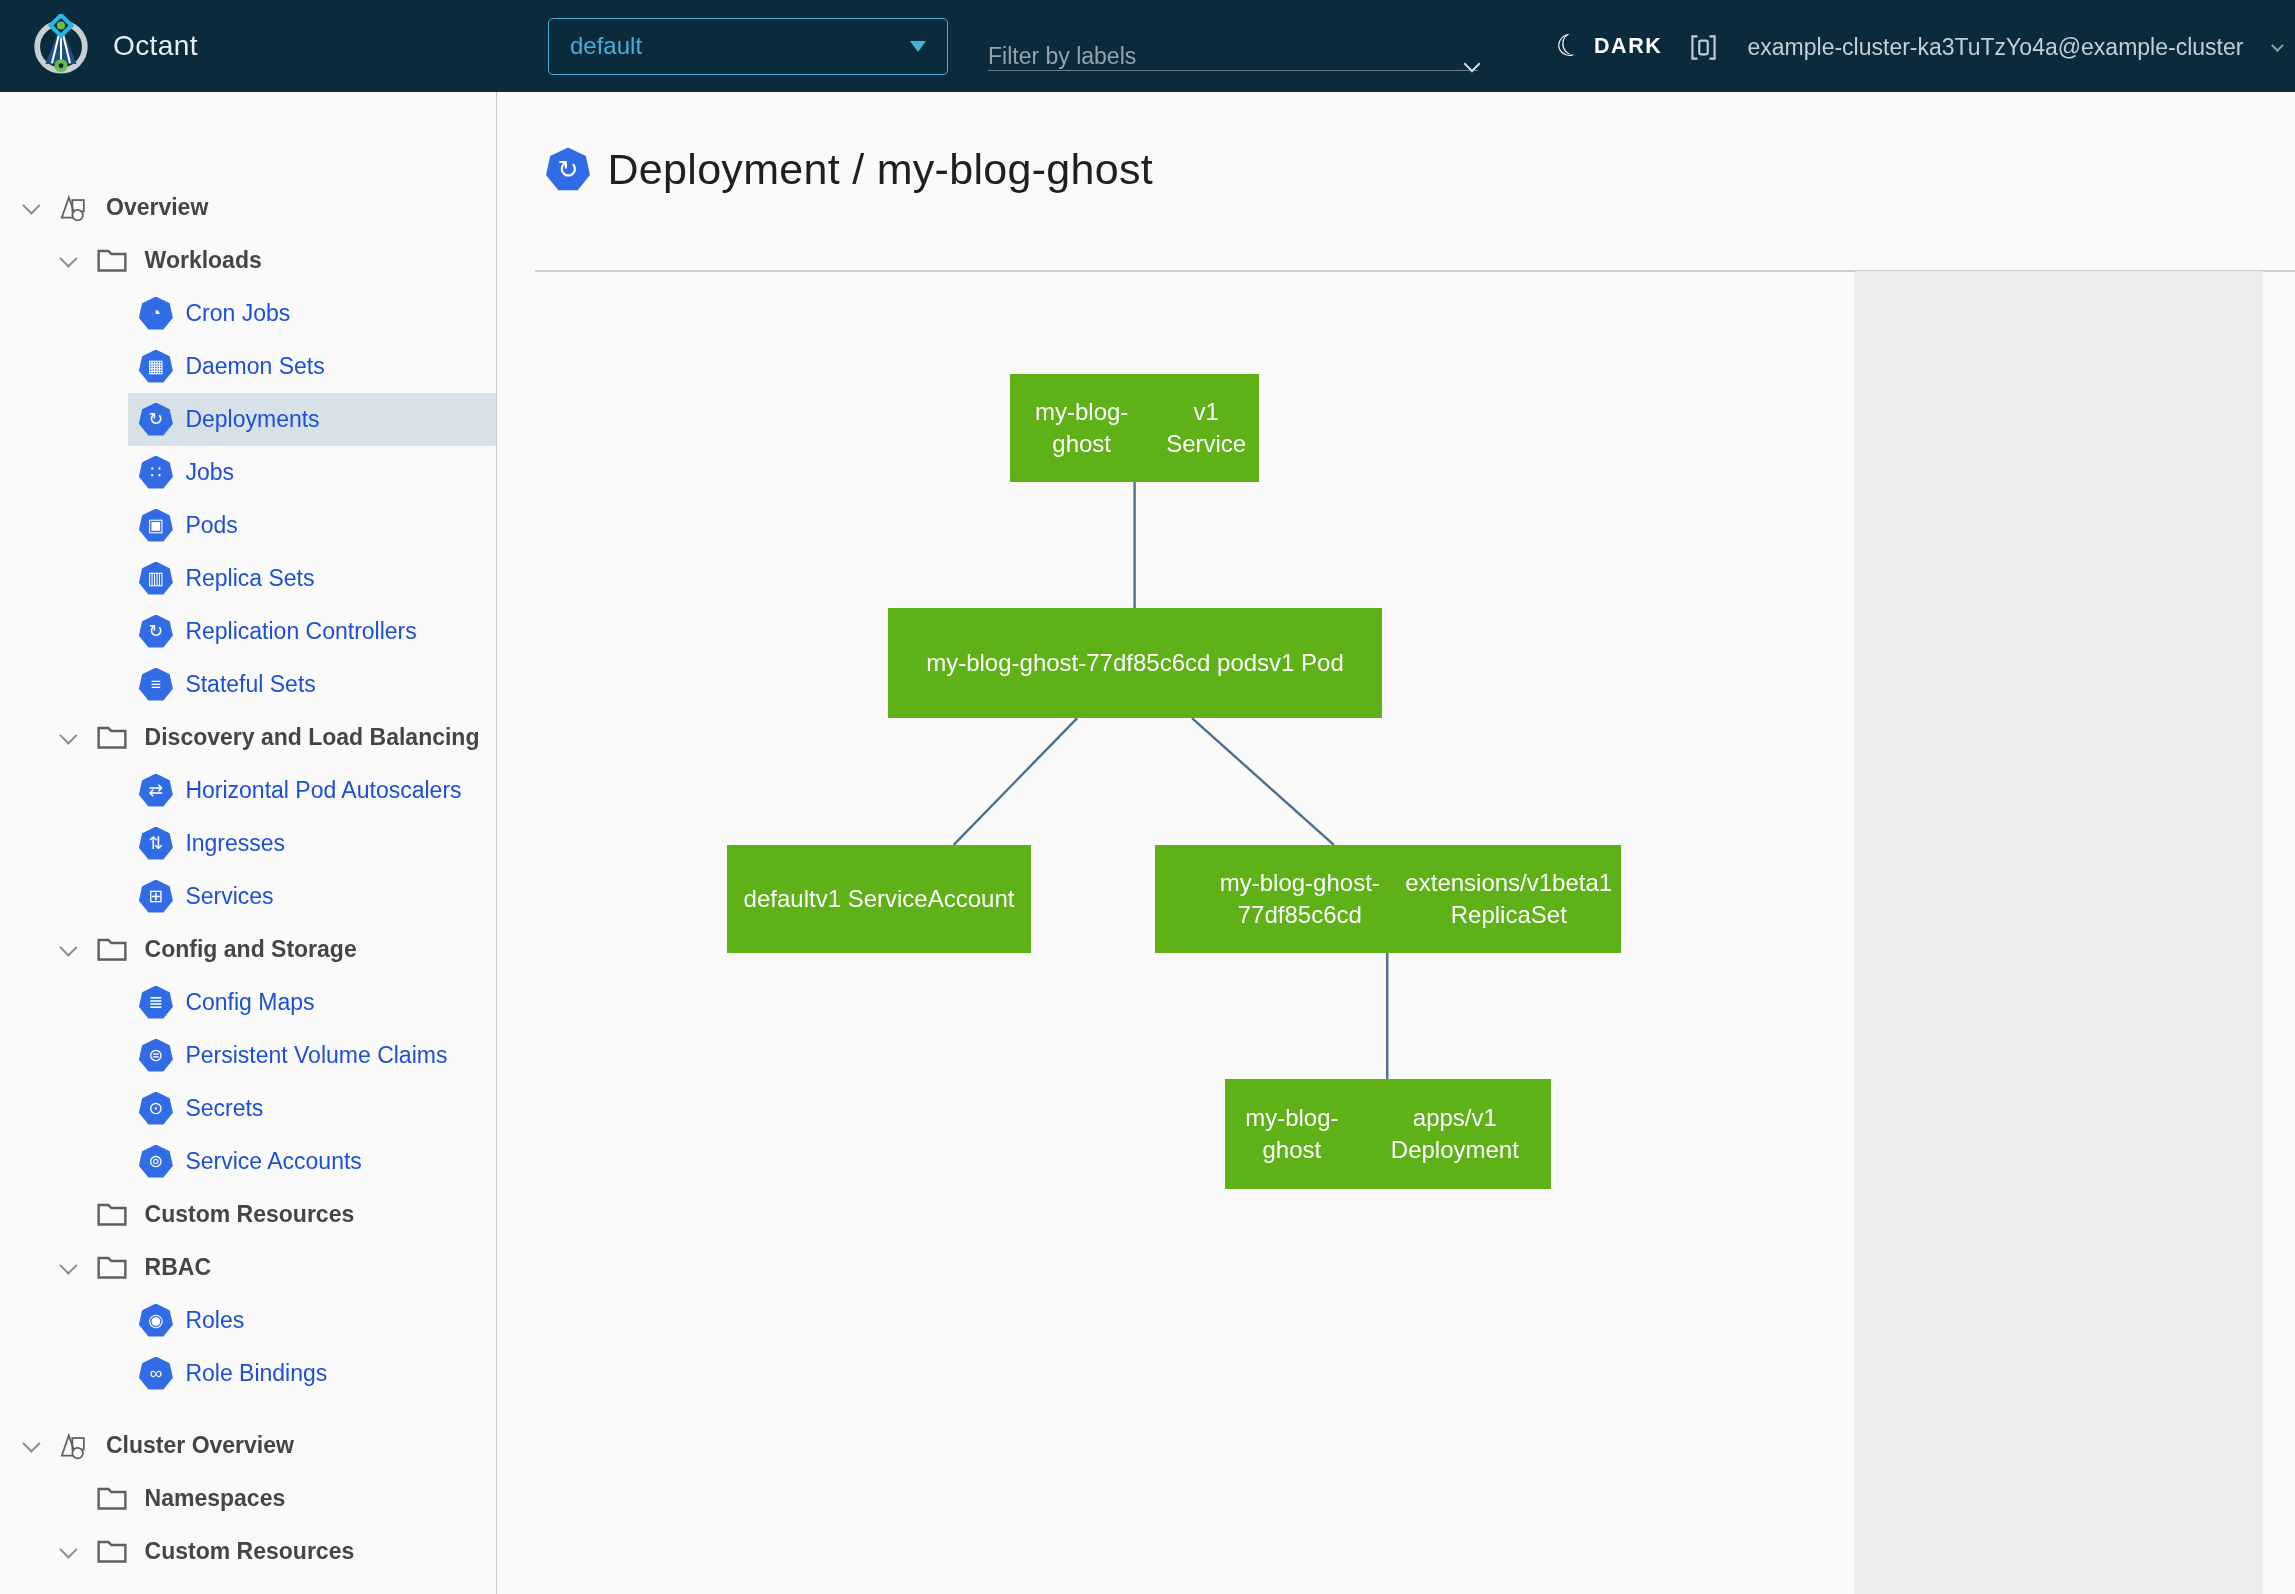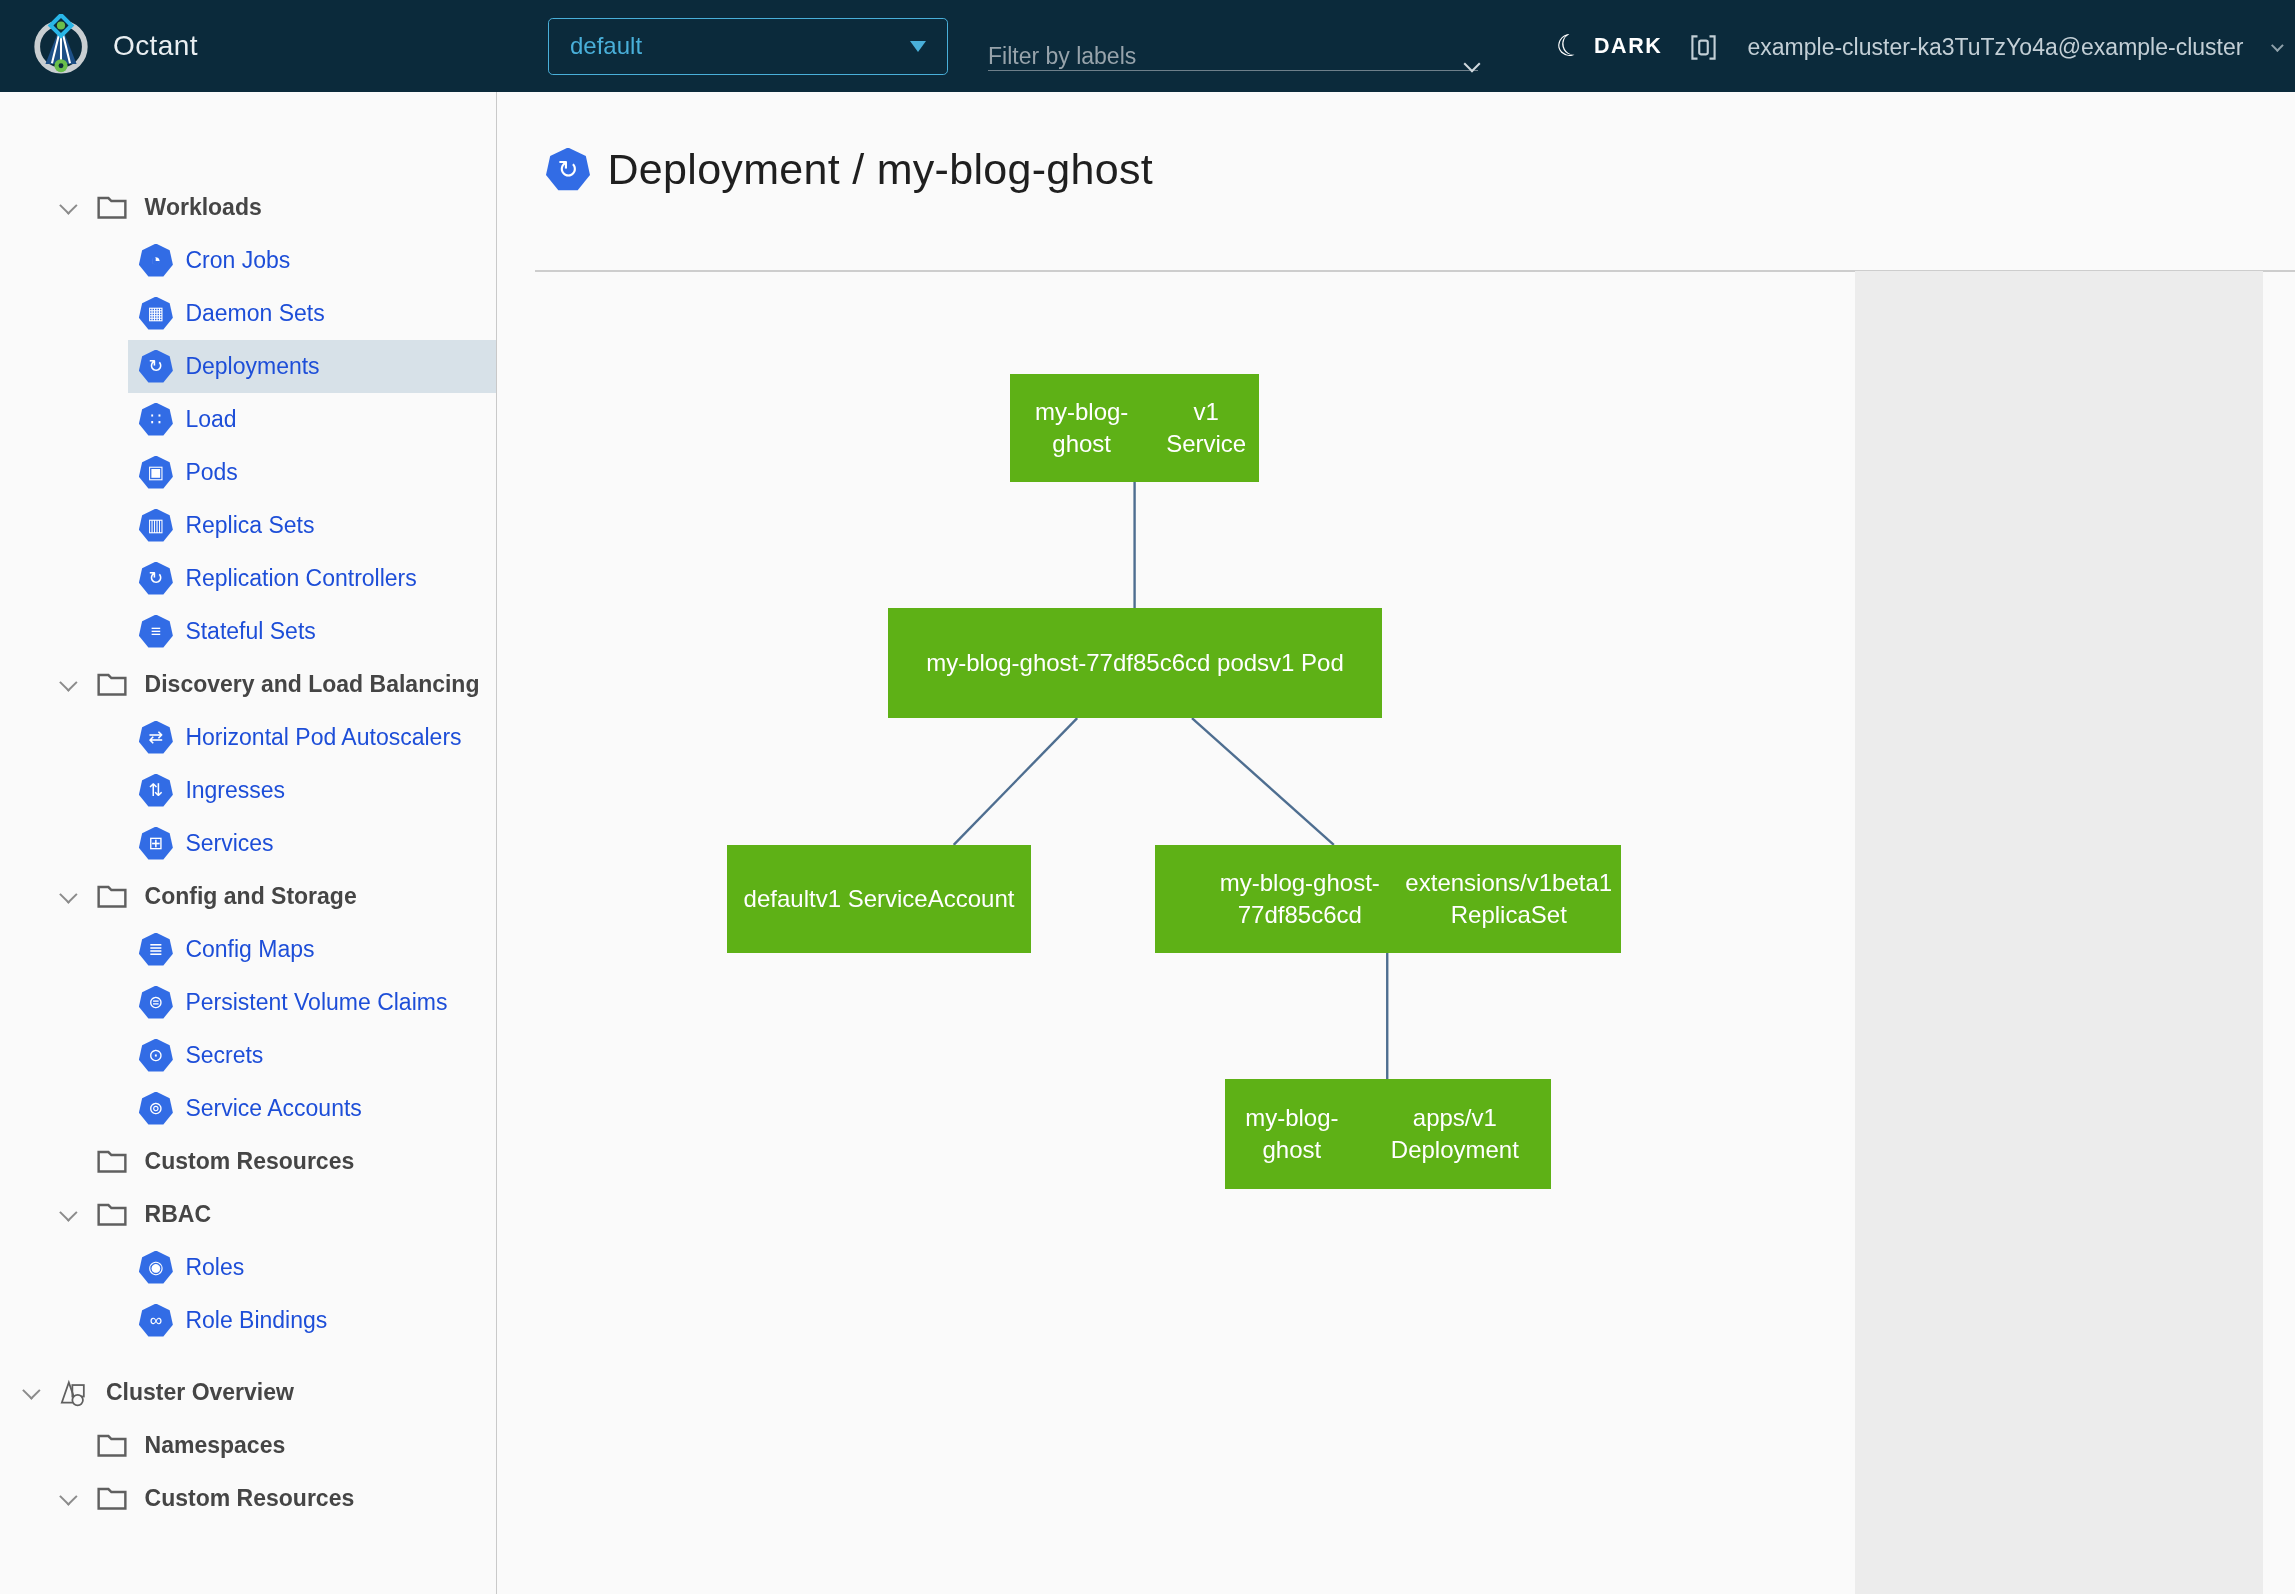--- a/index.html
+++ b/index.html
@@ -114,20 +114,33 @@
       <path d="M24 4 H30 V30 H24" fill="none" stroke="#c3cfd6" stroke-width="2.5"></path>
       <rect x="12" y="9" width="10" height="16" rx="2" fill="none" stroke="#c3cfd6" stroke-width="2.5"></rect>
     </svg>
     <span class="context-label">example-cluster-ka3TuTzYo4a@example-cluster</span>
     <span class="chev small"></span>
   </div>
 </div>
 
 <div class="shell">
   <nav class="sidebar" id="nav-root">
+      <div class="row d0 bold">
+        <span class="cell-chev">
+          <span class="chev"></span>
+        </span>
+        <span class="cell-icon">
+          <svg width="32" height="30" viewBox="0 0 36 34">
+            <path class="outline-icon" d="M3 28 L11 5 L19 28 Z"></path>
+            <rect class="outline-icon" x="15" y="8" width="13" height="13"></rect>
+            <circle cx="21" cy="25" r="6" fill="#fafafa" stroke="#5f5f5f" stroke-width="2"></circle>
+          </svg>
+        </span>
+        <span class="lbl">Overview</span>
+      </div>
       <div class="row d1 bold">
         <span class="cell-chev">
           <span class="chev"></span>
         </span>
         <span class="cell-icon">
           <svg width="32" height="25.5" viewBox="0 0 26 21">
             <path class="outline-icon" d="M2 18.5 V2.5 H10 L12.5 5 H24 V18.5 Z"></path>
           </svg>
         </span>
         <span class="lbl">Workloads</span>
@@ -147,21 +160,21 @@
       <div class="row item selected">
         <span class="cell-icon">
           <span class="hept">↻</span>
         </span>
         <span class="lbl">Deployments</span>
       </div>
       <div class="row item">
         <span class="cell-icon">
           <span class="hept">∷</span>
         </span>
-        <span class="lbl">Load</span>
+        <span class="lbl">Jobs</span>
       </div>
       <div class="row item">
         <span class="cell-icon">
           <span class="hept">▣</span>
         </span>
         <span class="lbl">Pods</span>
       </div>
       <div class="row item">
         <span class="cell-icon">
           <span class="hept">▥</span>

